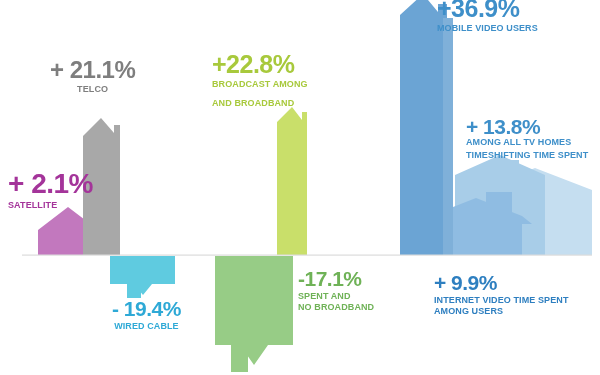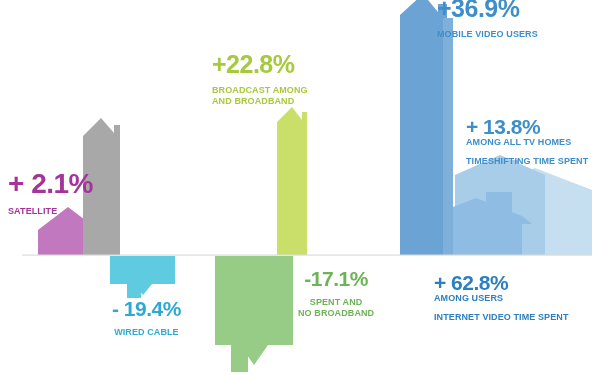--- a/index.html
+++ b/index.html
@@ -21,39 +21,39 @@
     white-space:nowrap;
     display:block;
   }
   .lbl .sub{
     font-weight:bold;
     font-size:9px;
     letter-spacing:0.1px;
     line-height:11px;
     white-space:nowrap;
     display:block;
-    margin-top:8px;
+    margin-top:2px;
   }
 
   
   #lbl-satellite{left:8px;top:170px;}
   #lbl-satellite .pct{font-size:28px;}
 
   #lbl-telco{left:50px;top:58px;text-align:center;}
   #lbl-telco .pct{font-size:24px;}
   #lbl-telco .sub{text-align:center;}
 
   #lbl-wired{left:112px;top:298px;text-align:center;}
   #lbl-wired .pct{font-size:21px;}
   #lbl-wired .sub{text-align:center;}
 
   #lbl-broadcast{left:212px;top:52px;}
   #lbl-broadcast .pct{font-size:25px;}
 
-  #lbl-cable{left:298px;top:268px;text-align:center;}
+  #lbl-cable{left:298px;top:268px;}
   #lbl-cable .pct{font-size:21px;}
 
   #lbl-mobile{left:437px;top:-4px;}
   #lbl-mobile .pct{font-size:25px;}
 
   #lbl-timeshift{left:466px;top:116px;}
   #lbl-timeshift .pct{font-size:21px;}
 
   #lbl-internet{left:434px;top:272px;}
   #lbl-internet .pct{font-size:21px;}
@@ -111,48 +111,52 @@
     </g>
 
     <rect x="22" y="254.5" width="570" height="1.2" fill="#DCDCDC"></rect>
   </svg>
 
   <div class="lbl" id="lbl-satellite">
     <span class="pct" style="color:#A4349A">+ 2.1%</span>
     <span class="sub" style="color:#A4349A">SATELLITE</span>
   </div>
 
+  <div class="lbl" id="lbl-telco">
+    <span class="pct" style="color:#7E7E7E">+ 21.1%</span>
+    <span class="sub" style="color:#7E7E7E">TELCO</span>
+  </div>
 
   <div class="lbl" id="lbl-wired">
     <span class="pct" style="color:#2EA9D6">- 19.4%</span>
     <span class="sub" style="color:#2EA9D6">WIRED CABLE</span>
   </div>
 
   <div class="lbl" id="lbl-broadcast">
     <span class="pct" style="color:#A8C93C">+22.8%</span>
     <span class="sub" style="color:#A8C93C">BROADCAST AMONG</span>
-    <span class="sub" style="color:#A8C93C;margin-top:0">AND BROADBAND</span>
+    <span class="sub" style="color:#A8C93C;margin-top:8px">AND BROADBAND</span>
   </div>
 
   <div class="lbl" id="lbl-cable">
     <span class="pct" style="color:#6FB257">-17.1%</span>
     <span class="sub" style="color:#6FB257">SPENT AND</span>
     <span class="sub" style="color:#6FB257;margin-top:0">NO BROADBAND</span>
   </div>
 
   <div class="lbl" id="lbl-mobile">
     <span class="pct" style="color:#3E8FC9">+36.9%</span>
     <span class="sub" style="color:#3E8FC9">MOBILE VIDEO USERS</span>
   </div>
 
   <div class="lbl" id="lbl-timeshift">
     <span class="pct" style="color:#3E8FC9">+ 13.8%</span>
     <span class="sub" style="color:#3E8FC9;margin-top:0">AMONG ALL TV HOMES</span>
     <span class="sub" style="color:#3E8FC9">TIMESHIFTING TIME SPENT</span>
   </div>
 
   <div class="lbl" id="lbl-internet">
-    <span class="pct" style="color:#2E7FC0">+ 62.8%</span>
+    <span class="pct" style="color:#2E7FC0">+ 9.9%</span>
+    <span class="sub" style="color:#2E7FC0">INTERNET VIDEO TIME SPENT</span>
     <span class="sub" style="color:#2E7FC0;margin-top:0">AMONG USERS</span>
-    <span class="sub" style="color:#2E7FC0">INTERNET VIDEO TIME SPENT</span>
   </div>
 
 </div>
 
 </body></html>

